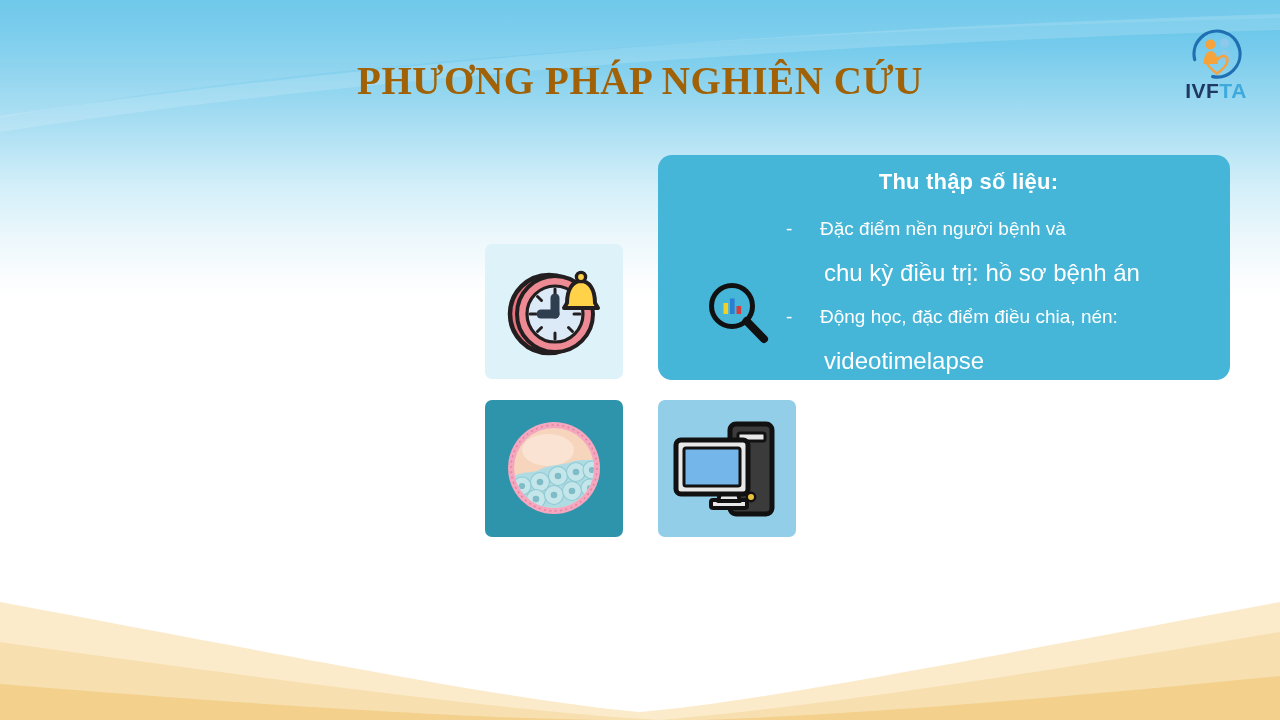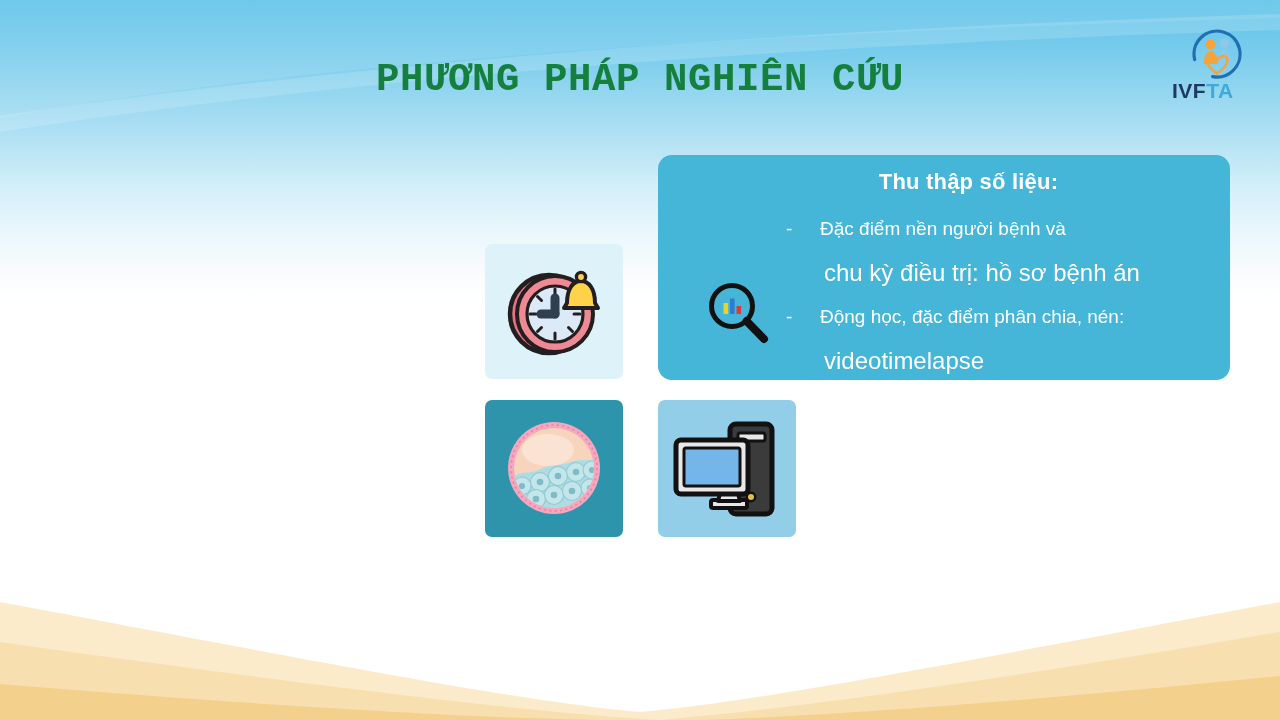--- a/index.html
+++ b/index.html
@@ -32,31 +32,31 @@
   .bg-bottom {
     position:absolute; left:0; bottom:0; width:1280px; height:140px;
     overflow:hidden; pointer-events:none;
   }
 
   
   #title {
     position:absolute; left:0; top:58px; width:1280px;
     text-align:center;
     font-size:39px; font-weight:bold; letter-spacing:0.6px;
-    color:#15803d;
-    font-family:Liberation Mono, monospace;
+    color:#a16207;
+    font-family:Liberation Serif, serif;
   }
 
   
   #logo {
     position:absolute; left:1172px; top:28px; width:88px; height:86px;
   }
   #logo-mark { position:absolute; left:18px; top:0; width:54px; height:52px; }
   #logo-text {
-    position:absolute; left:0; top:52px; width:88px; 
+    position:absolute; left:0; top:52px; width:88px; text-align:center;
     font-size:21px; font-weight:bold; letter-spacing:0.5px; line-height:1;
   }
   #logo-text .a { color:#1F3864; }
   #logo-text .b { color:#3FA9DC; }
 
   
   #info-card {
     position:absolute; left:658px; top:155px; width:572px; height:225px;
     background:#45B5D8; border-radius:14px;
     color:#ffffff;
@@ -147,21 +147,21 @@
 
     <div id="info-list">
       <div class="info-row">
         <span class="info-dash">-</span>
         <span class="info-text">Đặc điểm nền người bệnh và</span>
       </div>
       <div class="info-cont">chu kỳ điều trị: hồ sơ bệnh án</div>
 
       <div class="info-row">
         <span class="info-dash">-</span>
-        <span class="info-text">Động học, đặc điểm phân chia, nén:</span>
+        <span class="info-text">Động học, đặc điểm điều chia, nén:</span>
       </div>
       <div class="info-cont">videotimelapse</div>
     </div>
   </div>
 
   <div class="tile" id="tile-clock">
     <svg viewBox="0 0 138 135">
       <circle cx="64" cy="70" r="39" fill="#E8737E" stroke="#231F20" stroke-width="4.5"></circle>
       <circle cx="70" cy="70" r="38" fill="#EE8A93" stroke="#231F20" stroke-width="4"></circle>
       <circle cx="70" cy="70" r="28" fill="#DCE9F7" stroke="#231F20" stroke-width="3.2"></circle>

